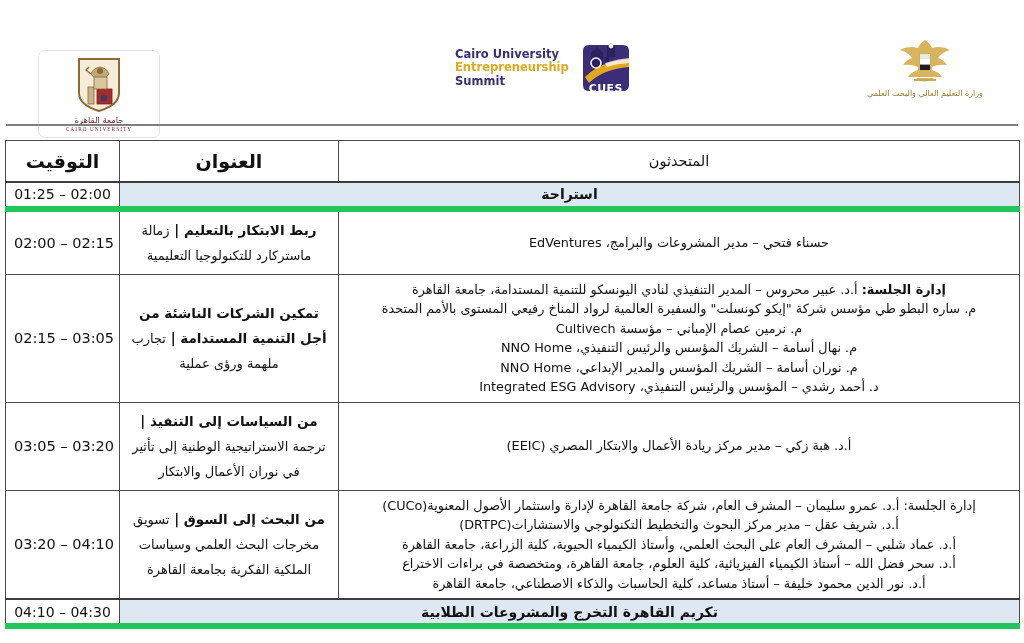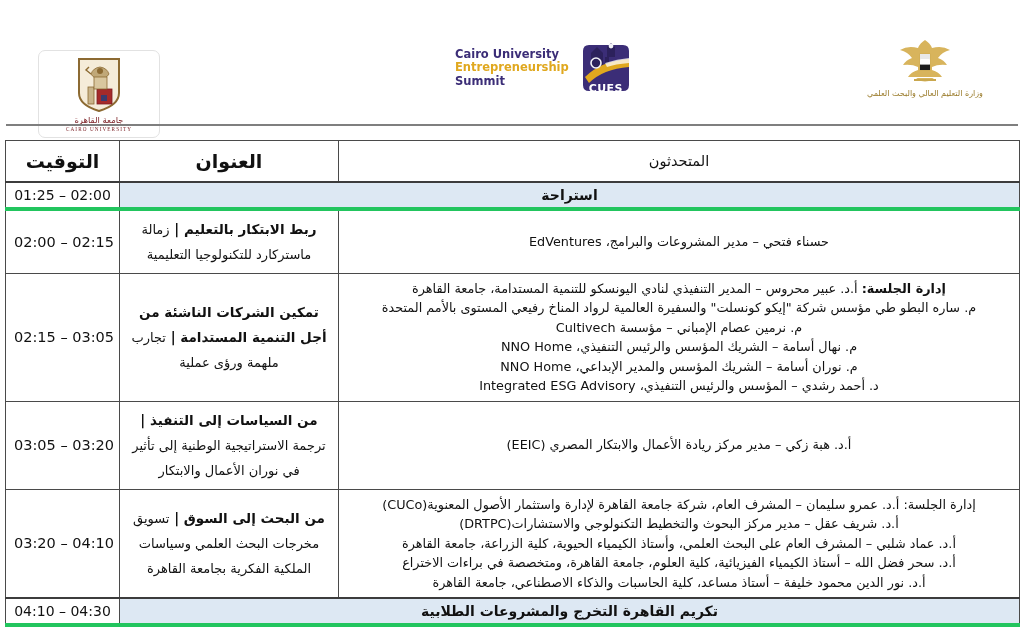--- a/index.html
+++ b/index.html
@@ -170,21 +170,21 @@
   td.speakers .ln { white-space: nowrap; }
   td.speakers .ln b { font-weight: bold; }
 
   tr.band td {
     background: #dde8f3;
     text-align: center;
     font-weight: bold;
     font-size: 14px;
     height: 27px;
     border-top: 2px solid #3c3c3c;
-    border-bottom: 4px solid #22c55e;
+    border-bottom: 6px solid #22c55e;
   }
   tr.band td.time {
     background: #ffffff;
     font-weight: normal;
   }
   tr.band.last td.time { background: #ffffff; }
 </style>
 </head>
 <body>
 

